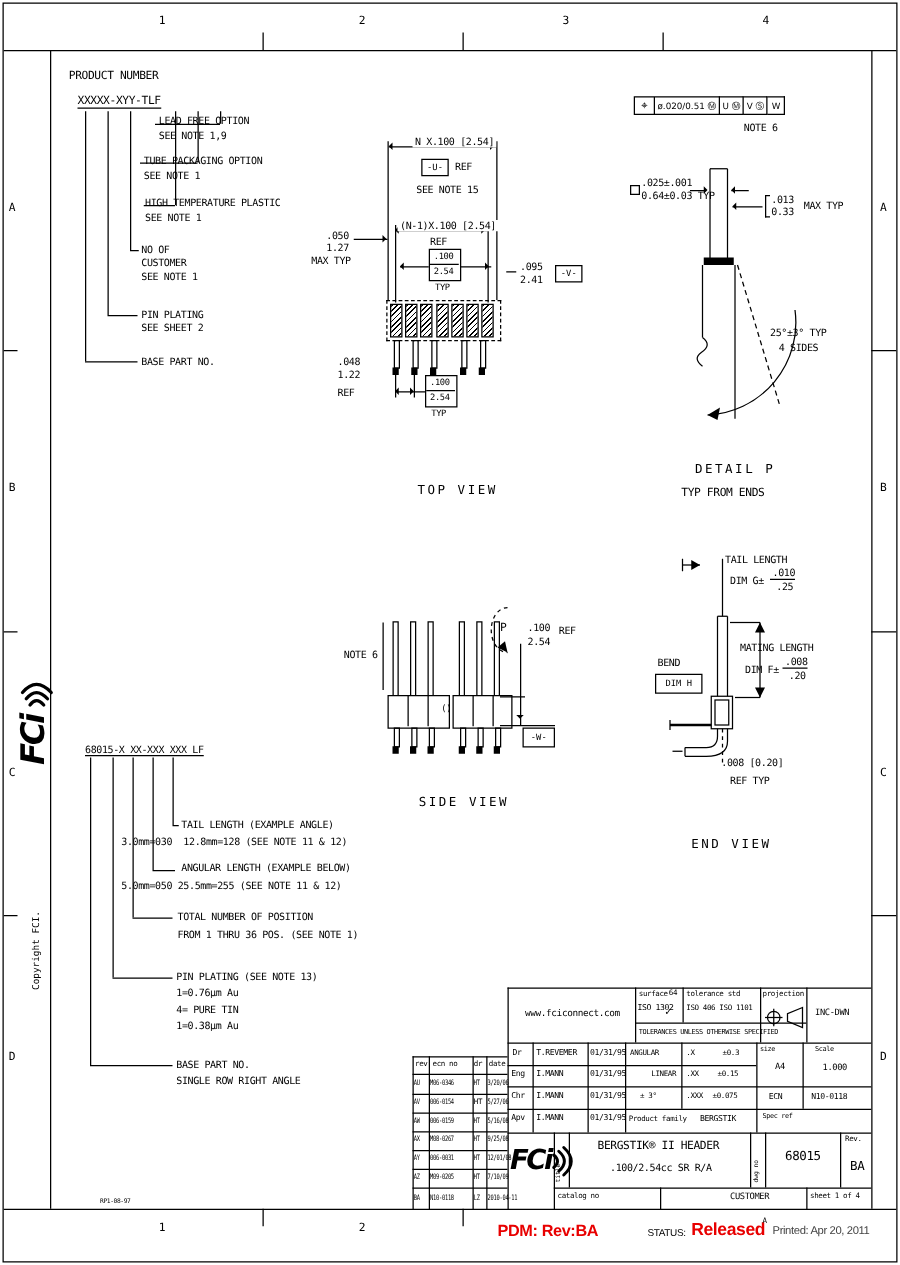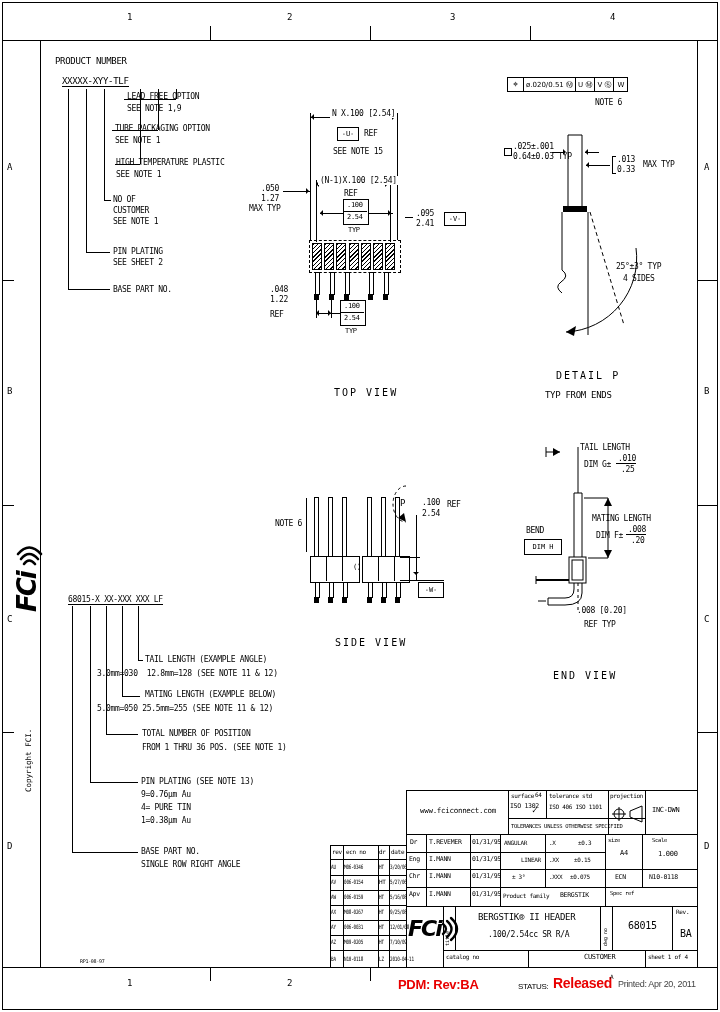--- a/index.html
+++ b/index.html
@@ -333,26 +333,26 @@
     <div class="hl" style="left:90px;top:782px;width:48px"></div>
     <div class="vl" style="left:106px;top:606px;height:128px"></div>
     <div class="hl" style="left:106px;top:734px;width:32px"></div>
     <div class="vl" style="left:122px;top:606px;height:90px"></div>
     <div class="hl" style="left:122px;top:696px;width:18px"></div>
     <div class="vl" style="left:138px;top:606px;height:54px"></div>
     <div class="hl" style="left:138px;top:660px;width:5px"></div>
 
     <div class="t" style="left:145px;top:655px">TAIL LENGTH (EXAMPLE ANGLE)</div>
     <div class="t" style="left:97px;top:669px">3.0mm=030  12.8mm=128 (SEE NOTE 11 &amp; 12)</div>
-    <div class="t" style="left:145px;top:690px">MATING LENGTH (EXAMPLE BELOW)</div>
+    <div class="t" style="left:145px;top:690px">ANGULAR LENGTH (EXAMPLE BELOW)</div>
     <div class="t" style="left:97px;top:704px">5.0mm=050 25.5mm=255 (SEE NOTE 11 &amp; 12)</div>
     <div class="t" style="left:142px;top:729px">TOTAL NUMBER OF POSITION</div>
     <div class="t" style="left:142px;top:743px">FROM 1 THRU 36 POS. (SEE NOTE 1)</div>
     <div class="t" style="left:141px;top:777px">PIN PLATING (SEE NOTE 13)</div>
-    <div class="t" style="left:141px;top:790px">9=0.76µm Au</div>
+    <div class="t" style="left:141px;top:790px">1=0.76µm Au</div>
     <div class="t" style="left:141px;top:803px">4= PURE TIN</div>
     <div class="t" style="left:141px;top:816px">1=0.38µm Au</div>
     <div class="t" style="left:141px;top:847px">BASE PART NO.</div>
     <div class="t" style="left:141px;top:860px">SINGLE ROW RIGHT ANGLE</div>
   </div>
 
   <div>
     <div class="vl" style="left:330px;top:845px;height:123px"></div>
     <div class="hl" style="left:330px;top:845px;width:76px"></div>
     <div class="hl" style="left:330px;top:859px;width:76px"></div>

